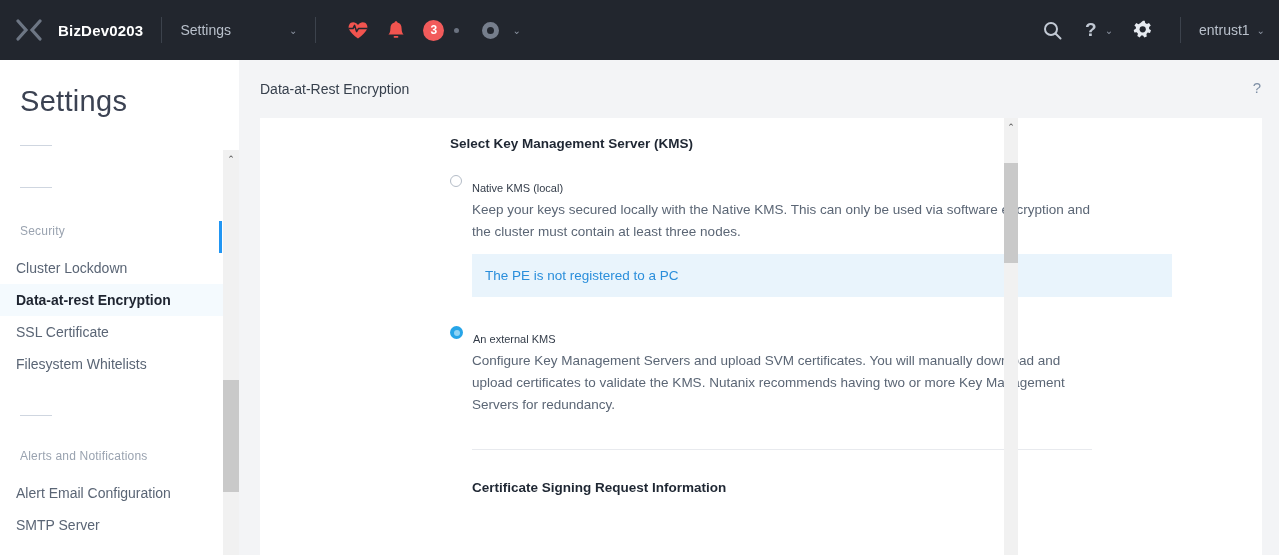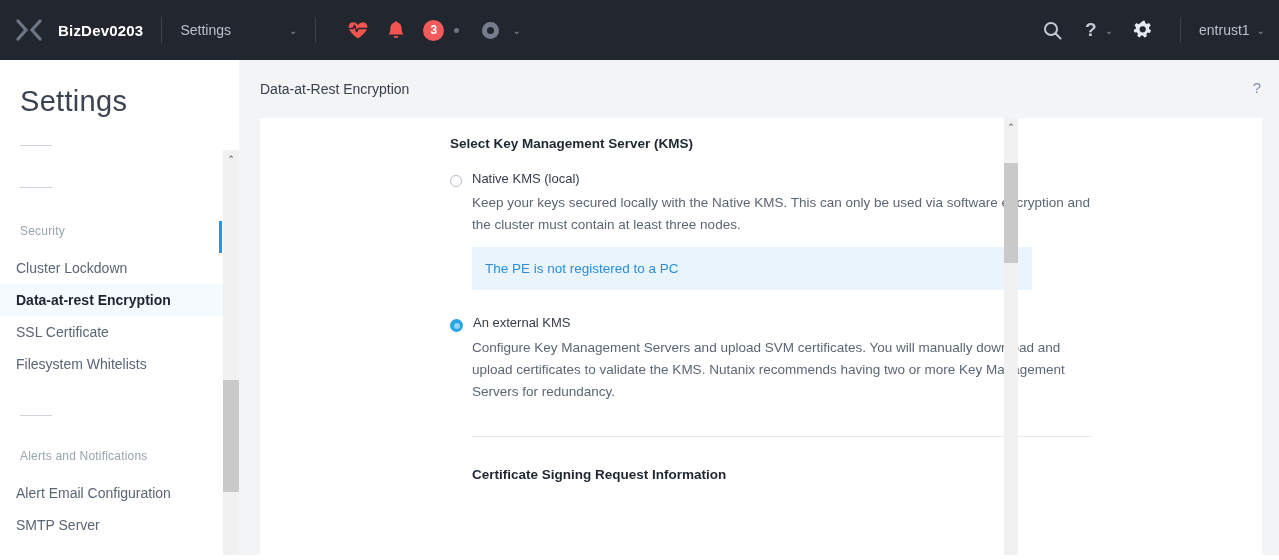--- a/index.html
+++ b/index.html
@@ -128,29 +128,29 @@
   .radio.checked {
     border: none; background: #27a5e8;
     position: relative;
     width: 13px; height: 13px;
   }
   .radio.checked::after {
     content: ""; position: absolute; left: 3.5px; top: 3.5px;
     width: 6px; height: 6px; border-radius: 50%; background: #8fd3f5;
   }
   .radio.disabled { border-color: #d4d9e0; }
-  .radio-label { font-size: 13px; color: #333c49; }
+  .radio-label { font-size: 11px; color: #333c49; margin-top: 11px; }
   .radio-label.disabled { color: #b0b7c1; }
   .radio-desc {
     font-size: 13.5px; color: #5b6675; line-height: 22px;
     margin: 5px 0 0 22px; max-width: 625px;
   }
 
   .info-box {
-    margin: 11px 0 0 22px; width: 560px; min-height: 43px;
+    margin: 11px 0 0 22px; width: 700px; min-height: 43px;
     background: #e9f4fc; display: flex; align-items: center;
   }
   .info-text { font-size: 13.5px; color: #2a8edb; padding-left: 13px; }
 
   .hr-sep {
     margin: 33px 0 0 22px; width: 620px; height: 1px; background: #e8eaee;
   }
   .h-section2 {
     font-size: 13.5px; font-weight: bold; color: #1f2733;
     margin: 30px 0 0 22px;

